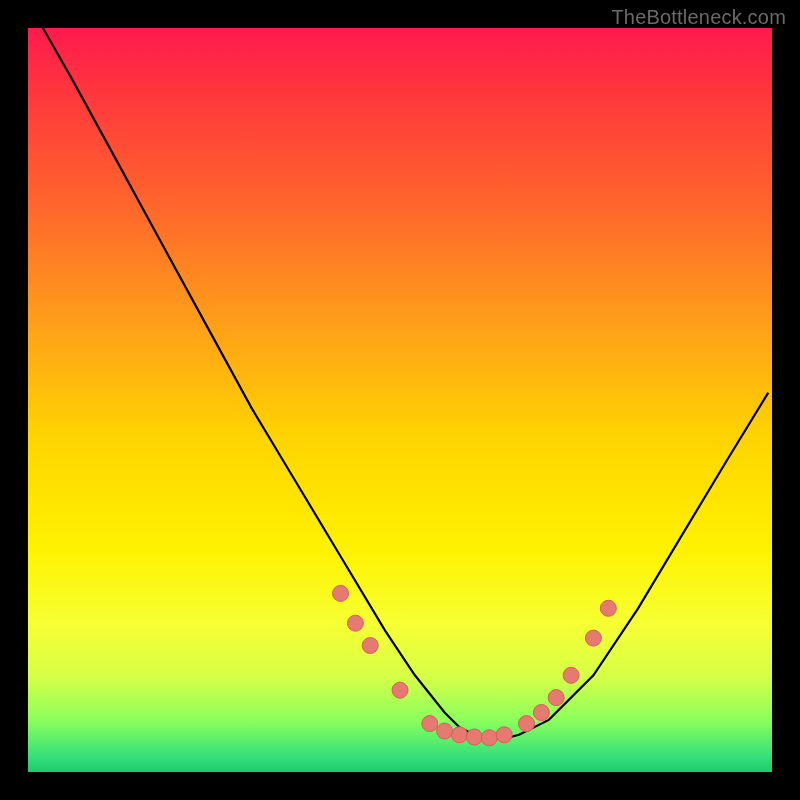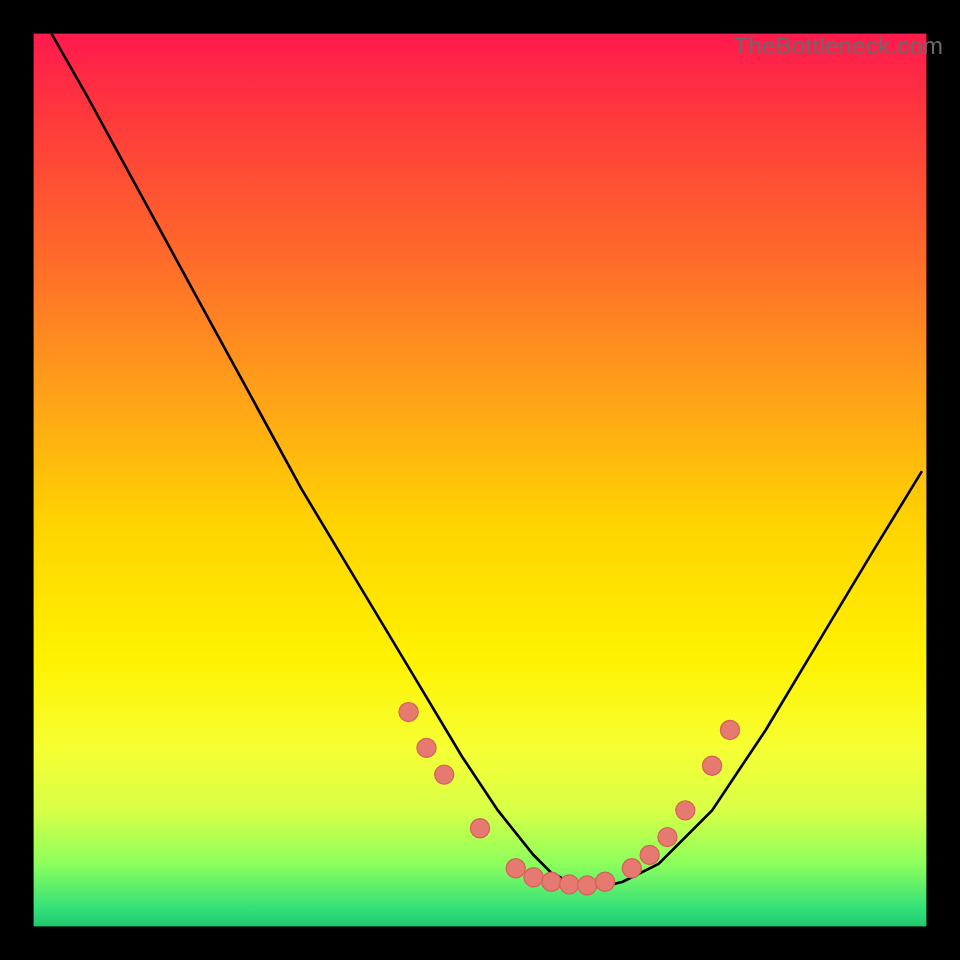--- a/index.html
+++ b/index.html
@@ -31,21 +31,20 @@
       #1ec96e 100%);
   }
   .watermark {
     position: absolute;
     top: 6px;
     right: 14px;
     color: #6a6a6a;
     font-size: 20px;
     font-weight: 500;
     letter-spacing: 0.2px;
-    margin-top: 22px;
   }
   svg.plot {
     position: absolute;
     left: 0;
     top: 0;
     width: 744px;
     height: 744px;
     overflow: visible;
   }
   .curve {

